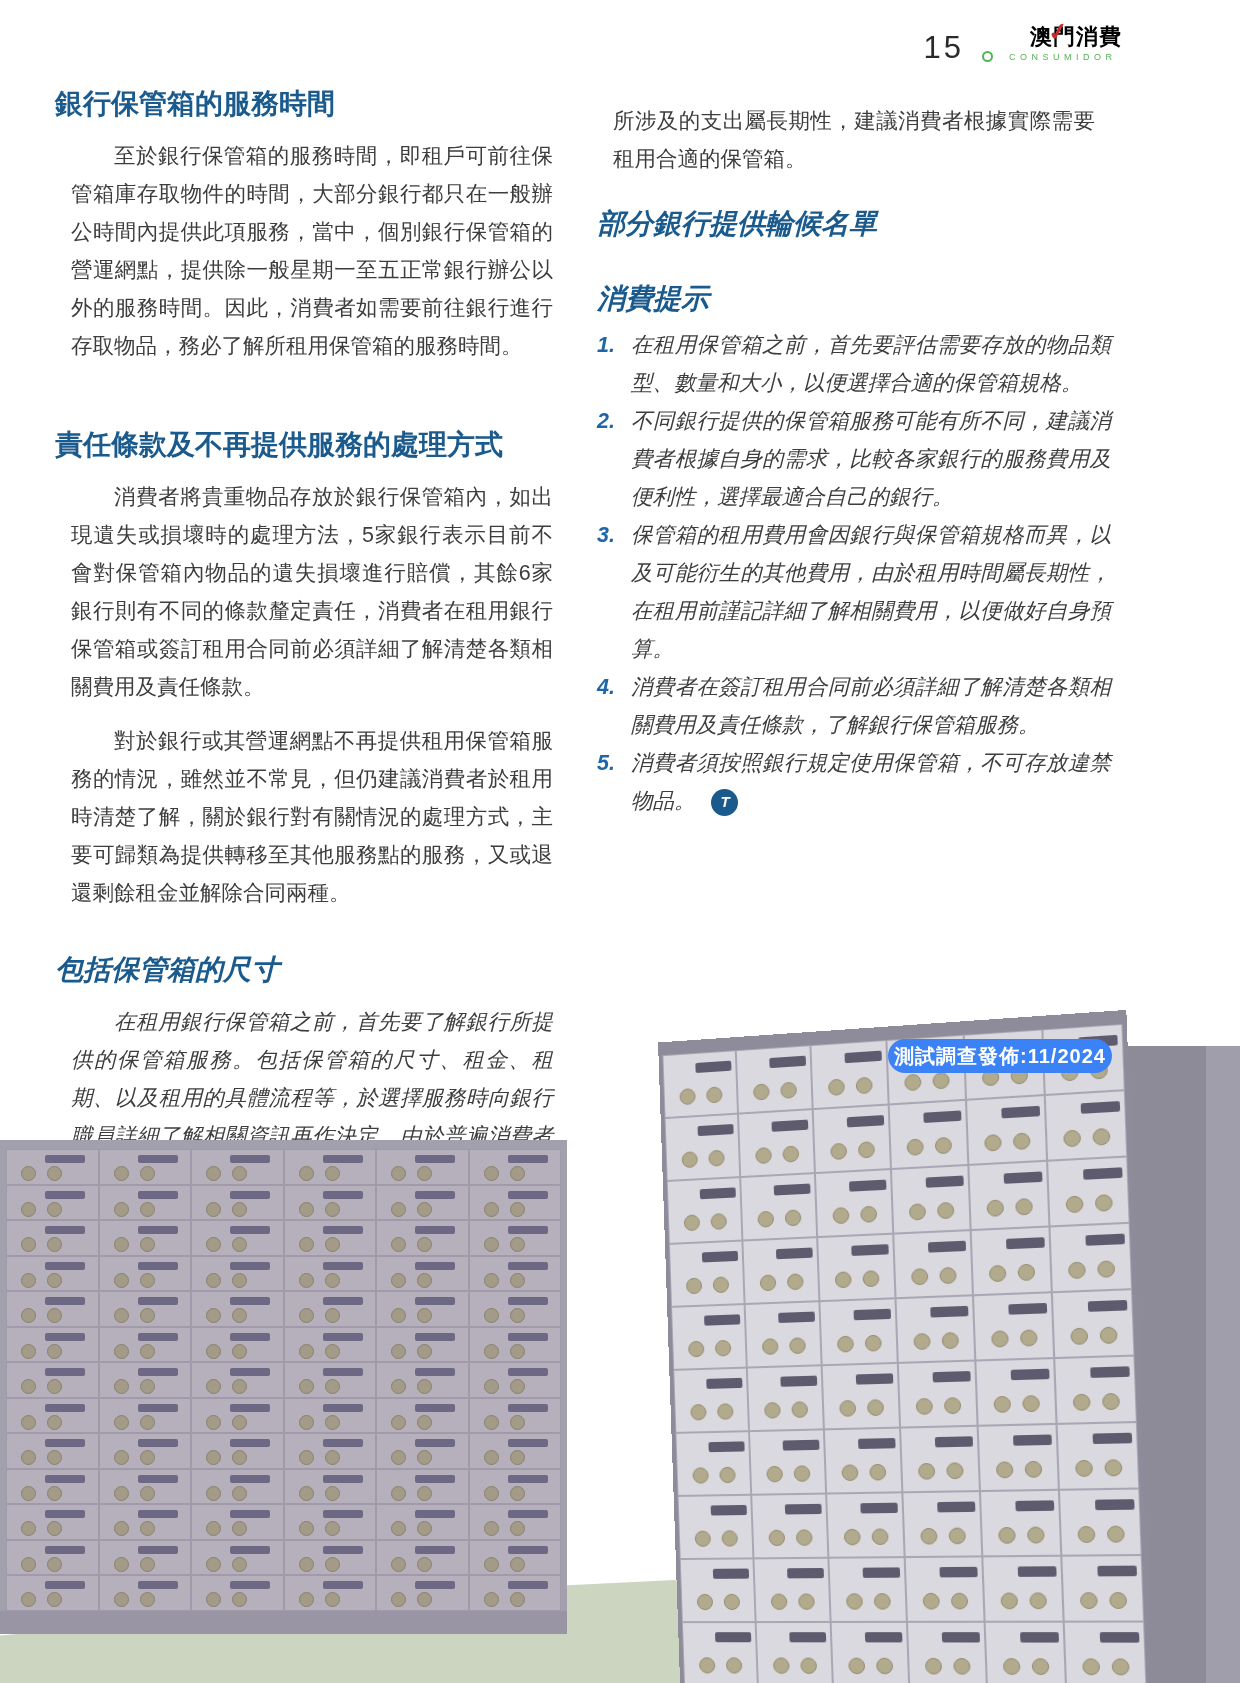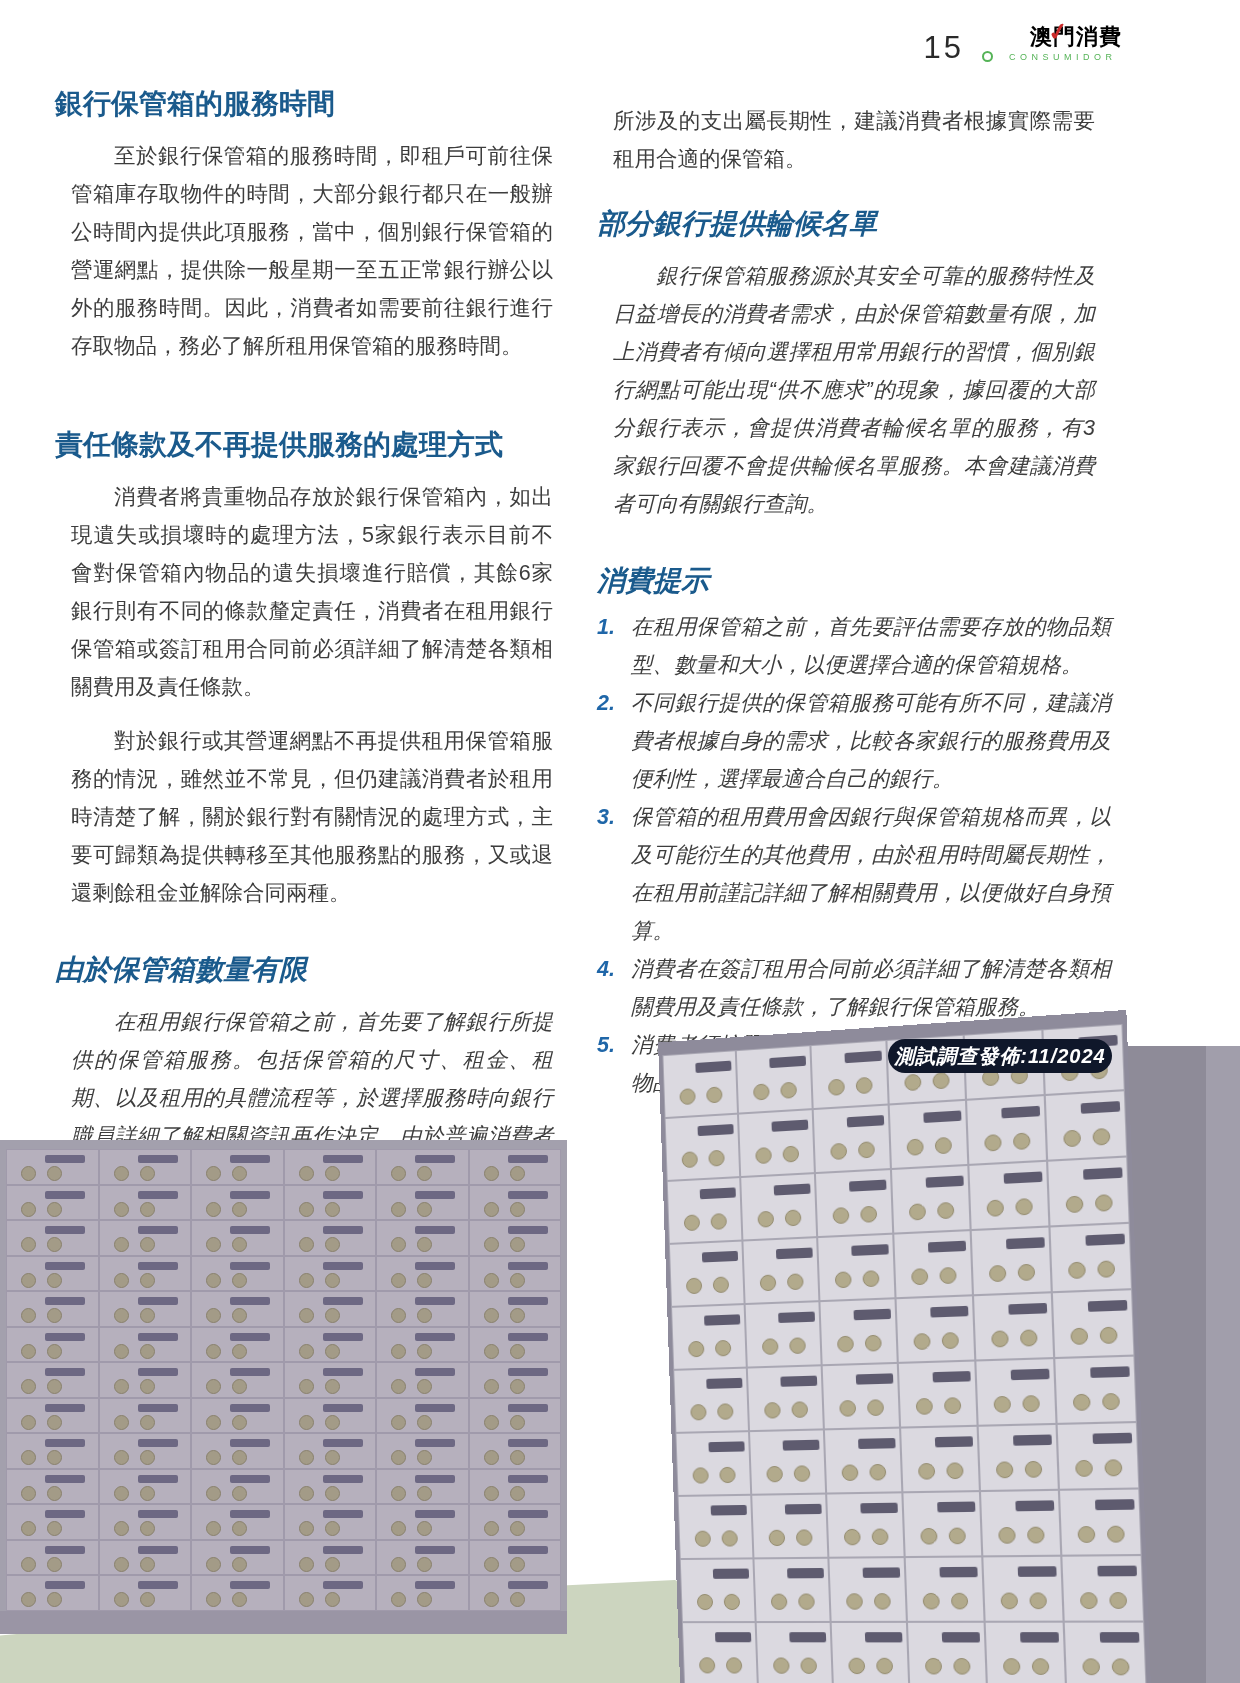--- a/index.html
+++ b/index.html
@@ -29,22 +29,22 @@
   .para.indent{text-indent:2em;}
   
   .tips{margin:6px 0 0 0;padding:0;list-style:none;}
   .tips li{display:flex;margin:0;}
   .tip-num{flex:0 0 34px;color:#1f66a8;font-weight:bold;font-size:21.5px;line-height:38px;}
   .tip-body{flex:1;font-size:21.5px;line-height:38px;text-align:justify;}
   .t-badge{display:inline-flex;align-items:center;justify-content:center;width:27px;height:27px;border-radius:50%;
     background:#1a5a8c;color:#fff;font-size:15px;font-weight:bold;vertical-align:middle;margin-left:10px;}
   
   .banner{position:absolute;left:888px;top:1039px;width:224px;height:34px;border-radius:17px;
-    background:#0f172a;color:#ffffff;font-size:20px;font-weight:bold;
-    display:flex;align-items:center;justify-content:center;letter-spacing:1px;z-index:6;font-style:italic;}
+    background:#3b82f6;color:#ffffff;font-size:20px;font-weight:bold;
+    display:flex;align-items:center;justify-content:center;letter-spacing:1px;z-index:6;}
   
   .floor{position:absolute;left:0;top:1580px;width:912px;height:103px;background:#ccd5bf;
     clip-path:polygon(0 54%,60% 6%,74% 0,100% 100%,0 100%);z-index:1;}
   
   .cab-grid{display:grid;gap:0;}
   .box{position:relative;box-sizing:border-box;}
   .slot{position:absolute;border-radius:2px;}
   .kh{position:absolute;border-radius:50%;}
   
   .cabinet-left{position:absolute;left:0;top:1140px;width:567px;z-index:2;
@@ -87,30 +87,29 @@
   <div class="sec-block">
     <h2 class="sec">銀行保管箱的服務時間</h2>
     <p class="para indent">至於銀行保管箱的服務時間，即租戶可前往保管箱庫存取物件的時間，大部分銀行都只在一般辦公時間內提供此項服務，當中，個別銀行保管箱的營運網點，提供除一般星期一至五正常銀行辦公以外的服務時間。因此，消費者如需要前往銀行進行存取物品，務必了解所租用保管箱的服務時間。</p>
   </div>
   <div class="sec-block gap-lg">
     <h2 class="sec">責任條款及不再提供服務的處理方式</h2>
     <p class="para indent">消費者將貴重物品存放於銀行保管箱內，如出現遺失或損壞時的處理方法，5家銀行表示目前不會對保管箱內物品的遺失損壞進行賠償，其餘6家銀行則有不同的條款釐定責任，消費者在租用銀行保管箱或簽訂租用合同前必須詳細了解清楚各類相關費用及責任條款。</p>
     <p class="para indent">對於銀行或其營運網點不再提供租用保管箱服務的情況，雖然並不常見，但仍建議消費者於租用時清楚了解，關於銀行對有關情況的處理方式，主要可歸類為提供轉移至其他服務點的服務，又或退還剩餘租金並解除合同兩種。</p>
   </div>
   <div class="sec-block gap-md">
-    <h2 class="sec">由於保管箱數量有限</h2>
+    <h2 class="sec">包括保管箱的尺寸</h2>
     <p class="para indent">在租用銀行保管箱之前，首先要了解銀行所提供的保管箱服務。包括保管箱的尺寸、租金、租期、以及租用的具體流程等，於選擇服務時向銀行職員詳細了解相關資訊再作決定。由於普遍消費者會選擇長期租用保管箱，故</p>
   </div>
 </div>
 
 <div class="col col-right">
   <p class="para">所涉及的支出屬長期性，建議消費者根據實際需要租用合適的保管箱。</p>
   <div class="sec-block gap-md">
     <h2 class="sec">部分銀行提供輪候名單</h2>
-    <p class="para indent">銀行保管箱服務源於其安全可靠的服務特性及日益增長的消費者需求，由於保管箱數量有限，加上消費者有傾向選擇租用常用銀行的習慣，個別銀行網點可能出現“供不應求”的現象，據回覆的大部分銀行表示，會提供消費者輪候名單的服務，有3家銀行回覆不會提供輪候名單服務。本會建議消費者可向有關銀行查詢。</p>
   </div>
   <div class="sec-block gap-md">
     <h2 class="sec">消費提示</h2>
     <ol class="tips">
       <li>
         <span class="tip-num">1.</span>
         <div class="tip-body"><span>在租用保管箱之前，首先要評估需要存放的物品類型、數量和大小，以便選擇合適的保管箱規格。</span></div>
       </li>
       <li>
         <span class="tip-num">2.</span>

